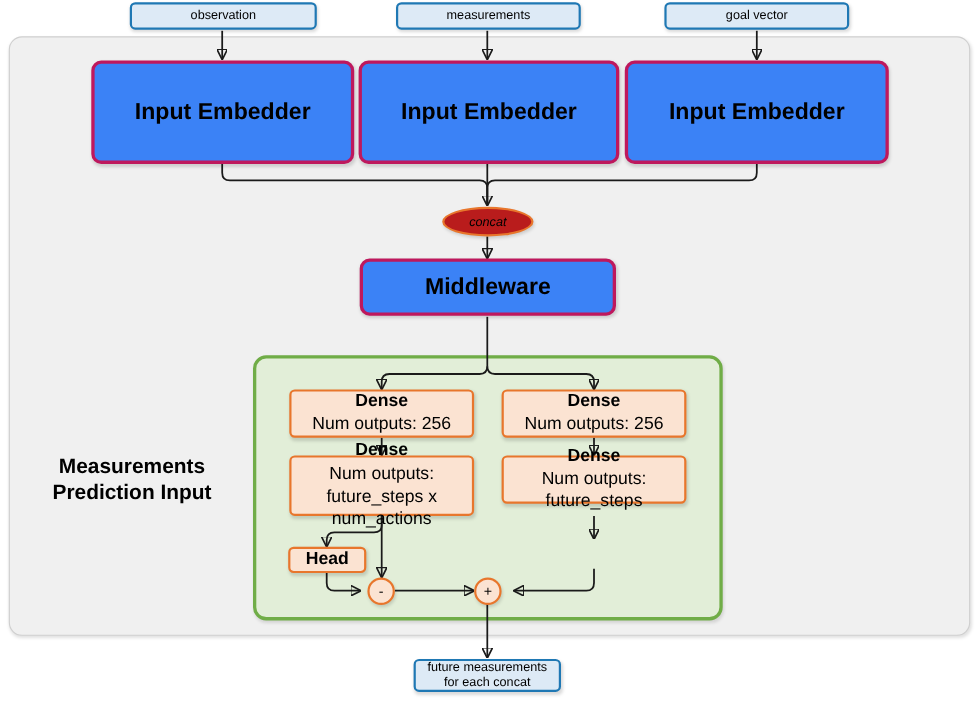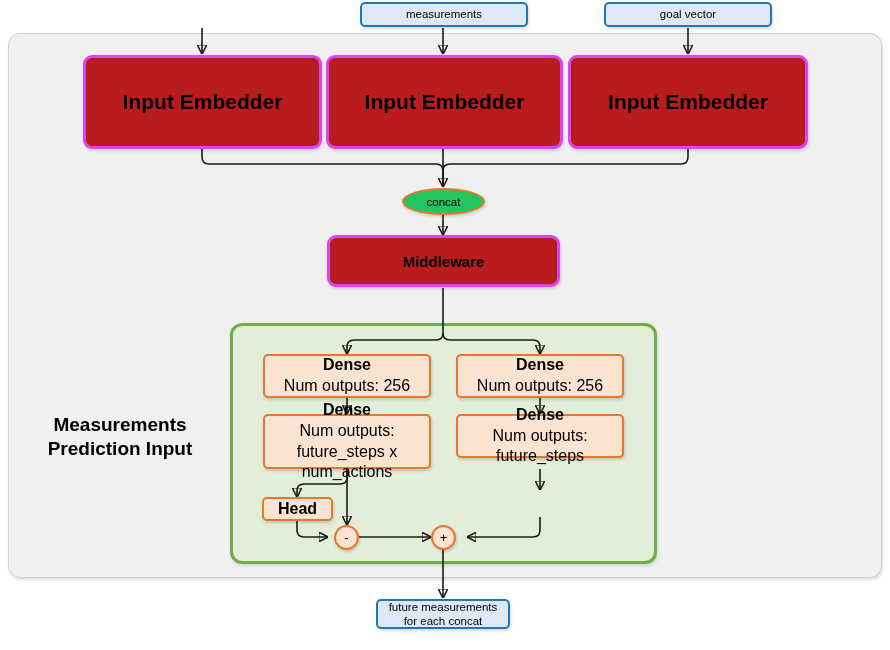--- a/index.html
+++ b/index.html
@@ -46,47 +46,48 @@
     background: #ddeaf6;
     border: 2px solid #1f78b4;
     border-radius: 5px;
     color: #000;
     font-size: 11.5px;
     line-height: 1.25;
   }
 
   
   .green-box {
-    background: #b91c1c;
-    border: 3px solid #d946ef;
+    background: #3b82f6;
+    border: 3px solid #be185d;
     border-radius: 9px;
     color: #000;
     font-weight: bold;
   }
   .embedder { font-size: 21px; }
-  .middleware { font-size: 15px; }
+  .middleware { font-size: 21px; }
 
   
   .orange-box {
     background: #fbe3d2;
     border: 2.5px solid #e8762c;
     border-radius: 5px;
     color: #000;
     font-size: 16px;
     line-height: 1.3;
   }
   .orange-box .ttl { font-weight: bold; }
 
   
   .ellipse {
-    background: #22c55e;
+    background: #b91c1c;
     border: 2.5px solid #e8762c;
     border-radius: 50%;
     color: #000;
     font-size: 11.5px;
+    font-style: italic;
   }
 
   
   .op-circle {
     background: #fbe3d2;
     border: 2.5px solid #e8762c;
     border-radius: 50%;
     color: #000;
     font-size: 13px;
     line-height: 1;
@@ -146,20 +147,23 @@
 
     <line x1="359" y1="537" x2="430" y2="537" marker-end="url(#arrow)"></line>
 
     <line x1="540" y1="469" x2="540" y2="489" marker-end="url(#arrow)"></line>
 
     <path d="M 540 517 L 540 530 Q 540 537 533 537 L 468 537" marker-end="url(#arrow)"></path>
 
     <line x1="443" y1="549" x2="443" y2="597" marker-end="url(#arrow)"></line>
   </svg>
 
+  <div class="abs node io-box" style="left:118px; top:2px; width:170px; height:25px;">
+    <span>observation</span>
+  </div>
   <div class="abs node io-box" style="left:360px; top:2px; width:168px; height:25px;">
     <span>measurements</span>
   </div>
   <div class="abs node io-box" style="left:604px; top:2px; width:168px; height:25px;">
     <span>goal vector</span>
   </div>
 
   <div class="abs node green-box embedder" style="left:83px; top:55px; width:239px; height:94px;">
     <span>Input Embedder</span>
   </div>

